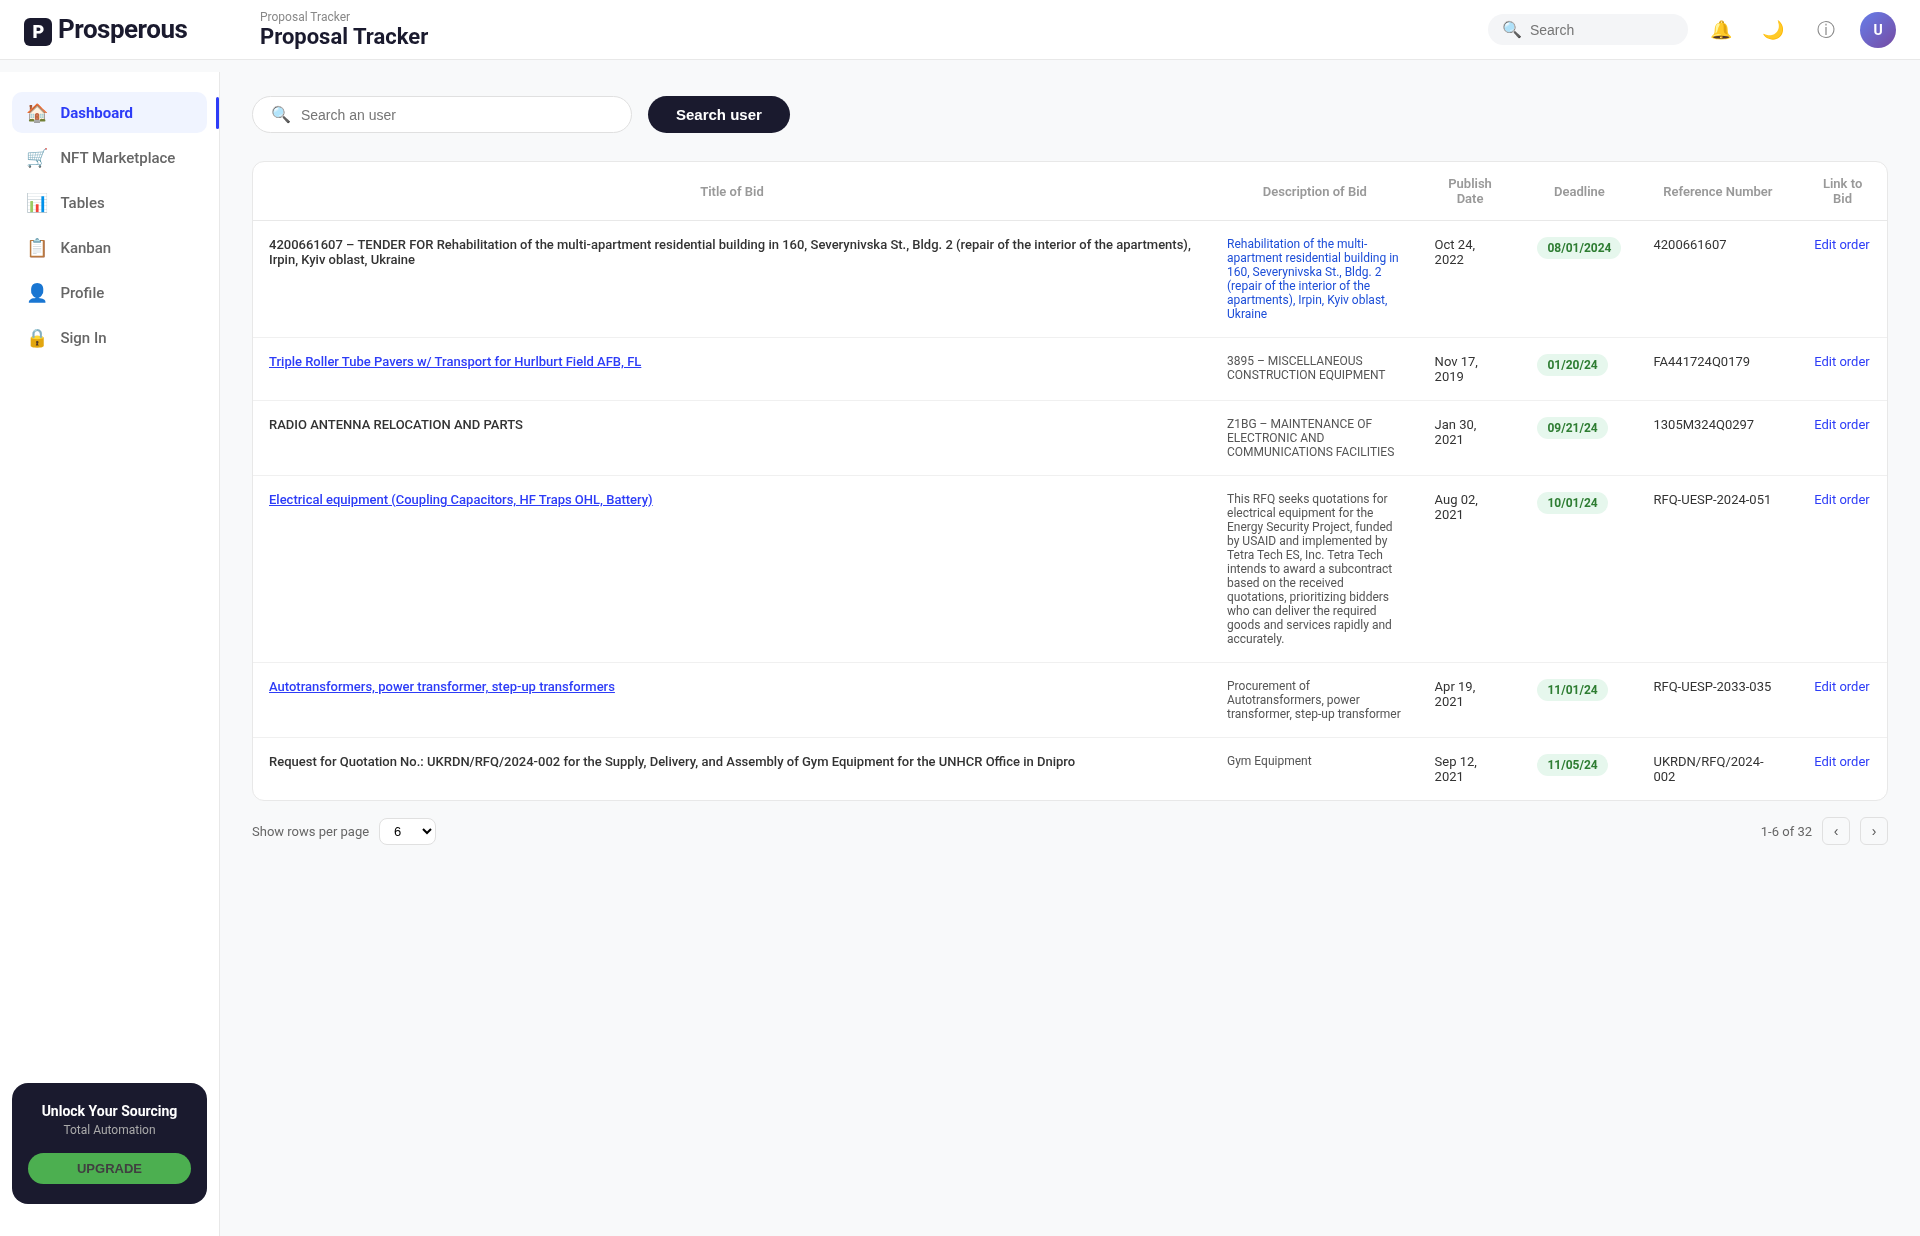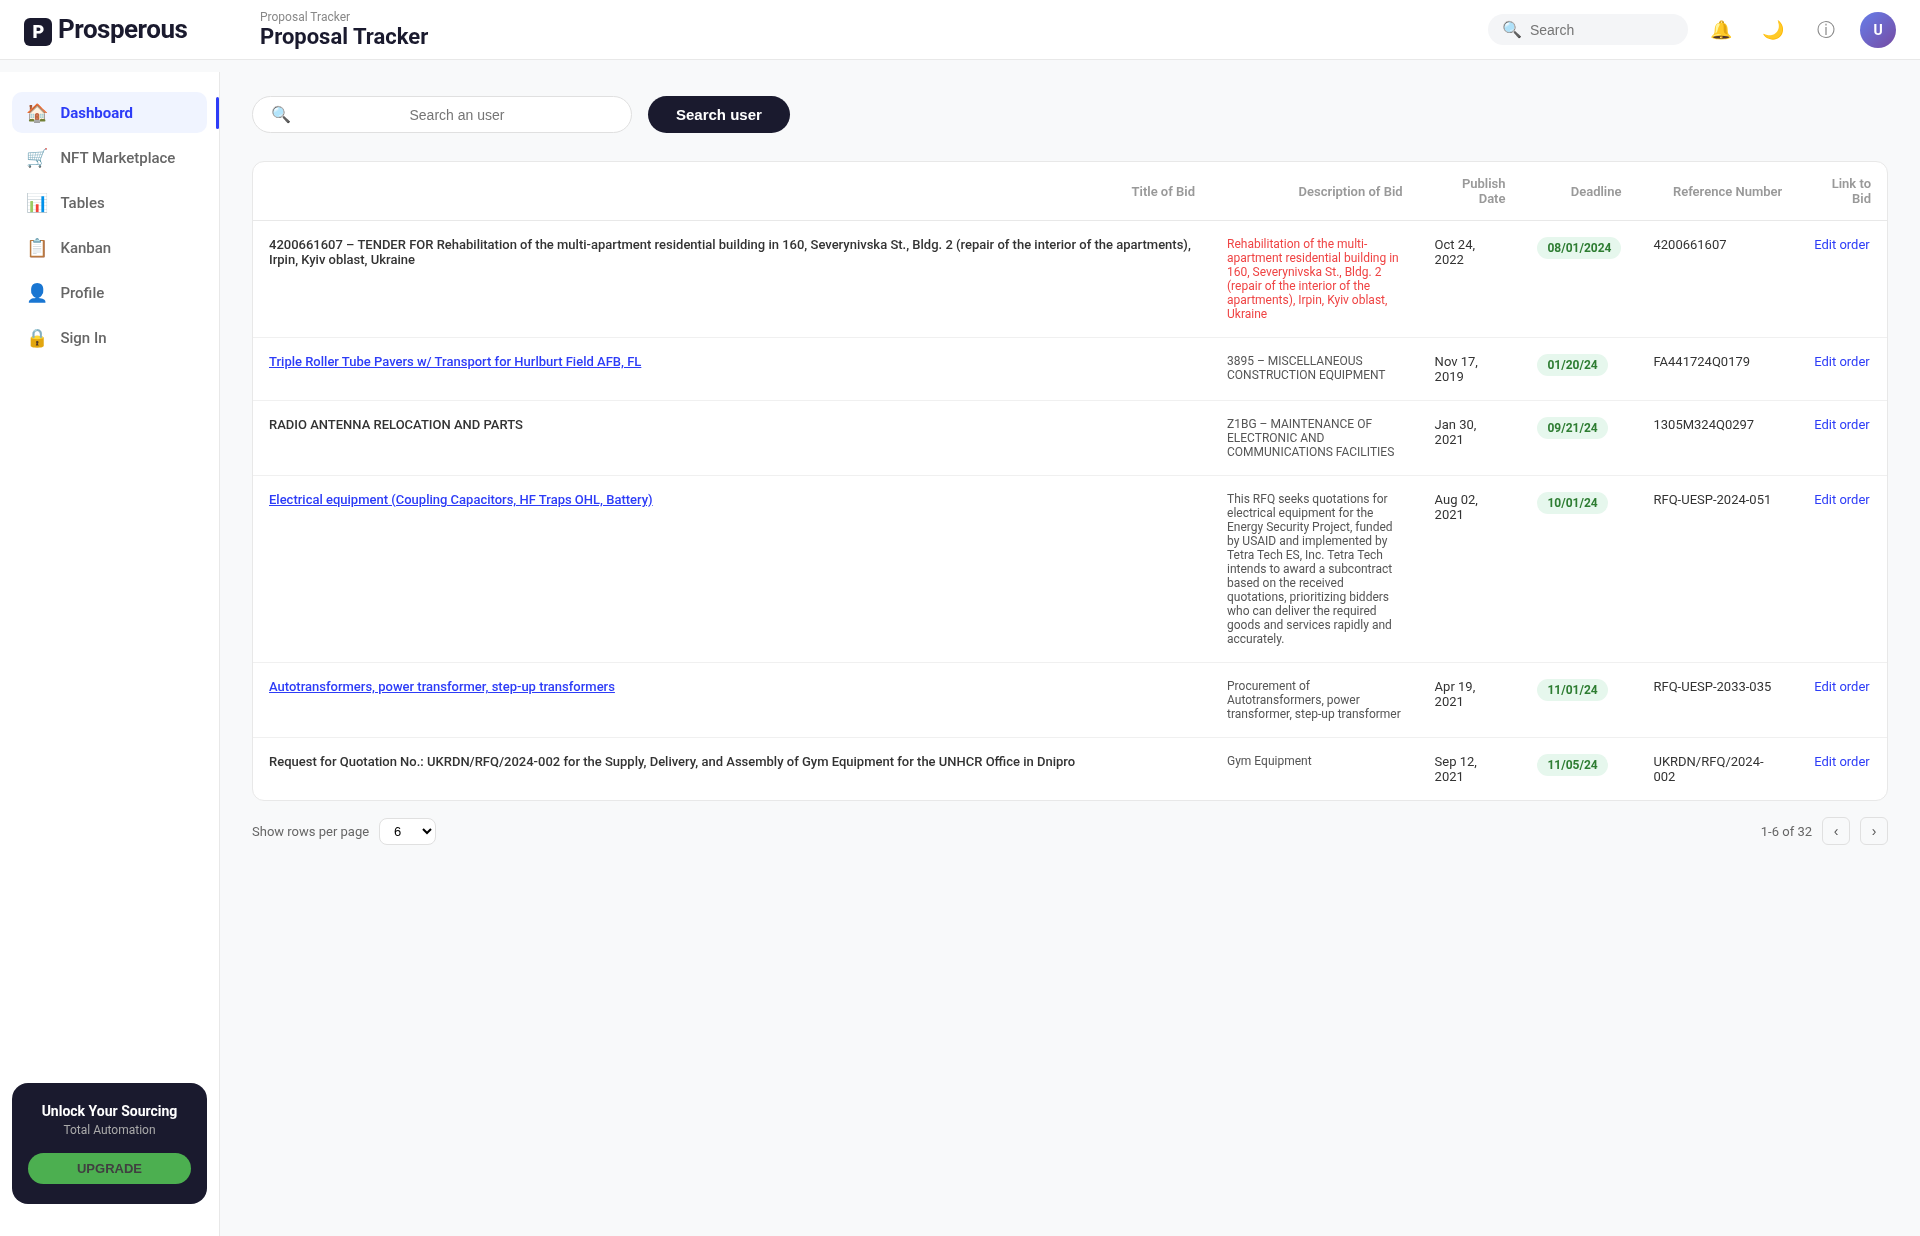--- a/index.html
+++ b/index.html
@@ -211,21 +211,20 @@
       gap: 10px;
       width: 380px;
     }
     .user-search-box input {
       background: none;
       border: none;
       outline: none;
       font-size: 14px;
       color: #555;
       width: 100%;
-      text-align: center;
     }
     .search-user-btn {
       background: #1a1a2e;
       color: white;
       border: none;
       border-radius: 24px;
       padding: 10px 28px;
       font-size: 15px;
       font-weight: 600;
       cursor: pointer;
@@ -237,21 +236,21 @@
       border-radius: 12px;
       border: 1px solid #e8e8e8;
       overflow: hidden;
     }
     table { width: 100%; border-collapse: collapse; }
     thead tr {
       border-bottom: 1.5px solid #e8e8e8;
     }
     thead th {
       padding: 14px 16px;
-      text-align: right;
+      text-align: center;
       font-size: 13px;
       font-weight: 600;
       color: #999;
     }
     tbody tr {
       border-bottom: 1px solid #f0f0f0;
     }
     tbody tr:last-child { border-bottom: none; }
     tbody td {
       padding: 16px 16px;
@@ -411,21 +410,21 @@
               <th>Publish Date</th>
               <th>Deadline</th>
               <th>Reference Number</th>
               <th>Link to Bid</th>
             </tr>
         </thead>
         <tbody>
 
         <tr>
               <td><span class="bid-title-plain">4200661607 – TENDER FOR Rehabilitation of the multi-apartment residential building in 160, Severynivska St., Bldg. 2 (repair of the interior of the apartments), Irpin, Kyiv oblast, Ukraine</span></td>
-              <td style="max-width: 220px; font-size: 12px; color: #ef4444;">Rehabilitation of the multi-apartment residential building in 160, Severynivska St., Bldg. 2 (repair of the interior of the apartments), Irpin, Kyiv oblast, Ukraine</td>
+              <td style="max-width: 220px; font-size: 12px; color: #1d4ed8;">Rehabilitation of the multi-apartment residential building in 160, Severynivska St., Bldg. 2 (repair of the interior of the apartments), Irpin, Kyiv oblast, Ukraine</td>
               <td>Oct 24, 2022</td>
               <td><span class="deadline-badge badge-green">08/01/2024</span></td>
               <td>4200661607</td>
               <td><span class="edit-link">Edit order</span></td>
             </tr>
             <tr>
               <td><span class="bid-title-link">Triple Roller Tube Pavers w/ Transport for Hurlburt Field AFB, FL</span></td>
               <td style="max-width: 220px; font-size: 12px; color: rgb(85, 85, 85);">3895 – MISCELLANEOUS CONSTRUCTION EQUIPMENT</td>
               <td>Nov 17, 2019</td>
               <td><span class="deadline-badge badge-green">01/20/24</span></td>

